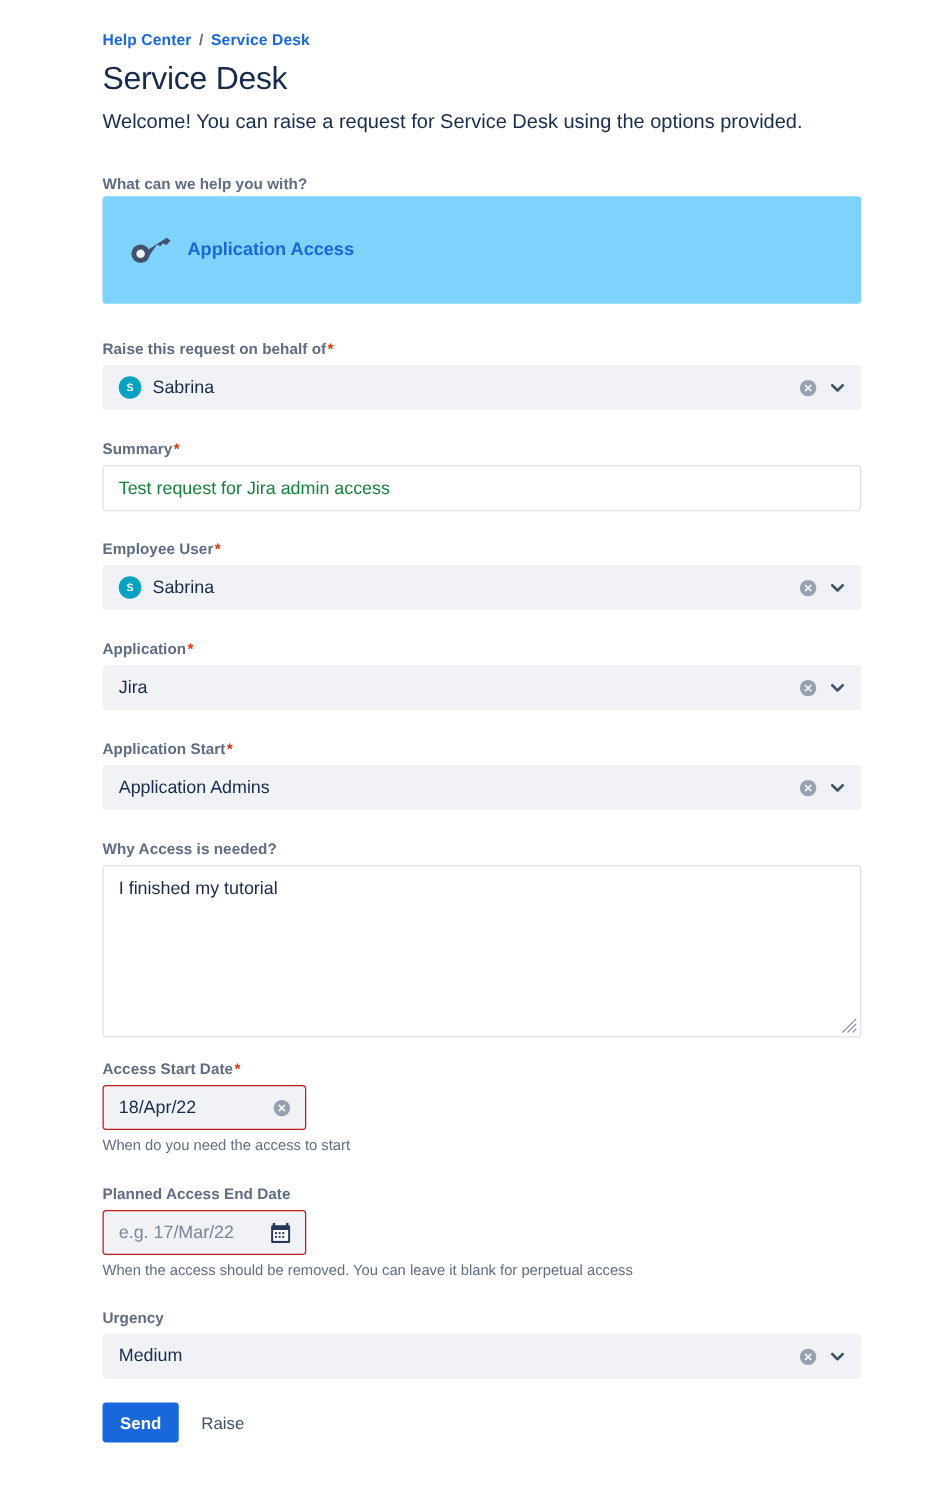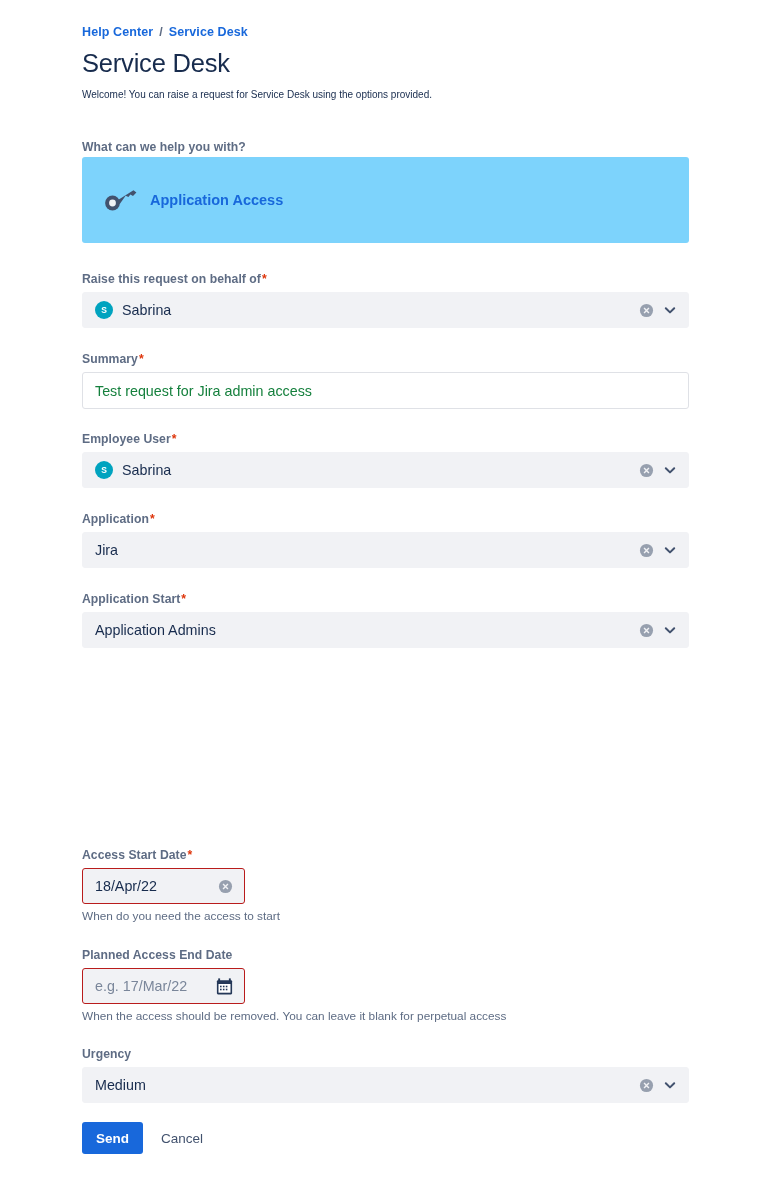--- a/index.html
+++ b/index.html
@@ -33,21 +33,21 @@
     position: absolute;
     left: 82px; top: 49px;
     font-size: 25.5px;
     font-weight: normal;
     color: #172B4D;
     letter-spacing: -0.2px;
   }
   .intro {
     position: absolute;
     left: 82px; top: 89px;
-    font-size: 10px;
+    font-size: 16px;
     color: #172B4D;
   }
 
   
   .field-label {
     font-size: 12.2px;
     font-weight: bold;
     color: #5E6C84;
     letter-spacing: 0.05px;
     white-space: nowrap;
@@ -319,20 +319,31 @@
           <circle cx="8" cy="8" r="7" fill="#97A0AF"></circle>
           <path d="M5.4 5.4 L10.6 10.6 M10.6 5.4 L5.4 10.6" stroke="#F1F2F5" stroke-width="1.5" fill="none"></path>
         </svg>
         <svg class="chev-icon" viewBox="0 0 16 16">
           <path d="M3.8 6.2 L8 10.4 L12.2 6.2" stroke="#42526E" stroke-width="2" fill="none" stroke-linecap="round" stroke-linejoin="round"></path>
         </svg>
       </div>
     </div>
   </div>
 
+  <div class="fblock" style="top:672px;">
+    <div class="field-label">
+      <span>Why Access is needed?</span>
+    </div>
+    <div class="area-ctl">
+      <div class="val">I finished my tutorial</div>
+      <svg class="resize-grip" viewBox="0 0 13 13">
+        <path d="M12 5 L5 12 M12 9 L9 12 M12 1 L1 12" stroke="#8993A4" stroke-width="0.9" fill="none"></path>
+      </svg>
+    </div>
+  </div>
 
   <div class="fblock" style="top:848px;">
     <div class="field-label">
       <span>Access Start Date</span><span class="req">*</span>
     </div>
     <div class="date-ctl">
       <span class="val">18/Apr/22</span>
       <div class="trail">
         <svg class="clear-icon" viewBox="0 0 16 16">
           <circle cx="8" cy="8" r="7" fill="#97A0AF"></circle>
@@ -382,16 +393,16 @@
         </svg>
         <svg class="chev-icon" viewBox="0 0 16 16">
           <path d="M3.8 6.2 L8 10.4 L12.2 6.2" stroke="#42526E" stroke-width="2" fill="none" stroke-linecap="round" stroke-linejoin="round"></path>
         </svg>
       </div>
     </div>
   </div>
 
   <div class="actions">
     <button class="btn-send">Send</button>
-    <button class="btn-cancel">Cancel</button>
+    <button class="btn-cancel">Raise</button>
   </div>
 
 </div>
 
 </body></html>

